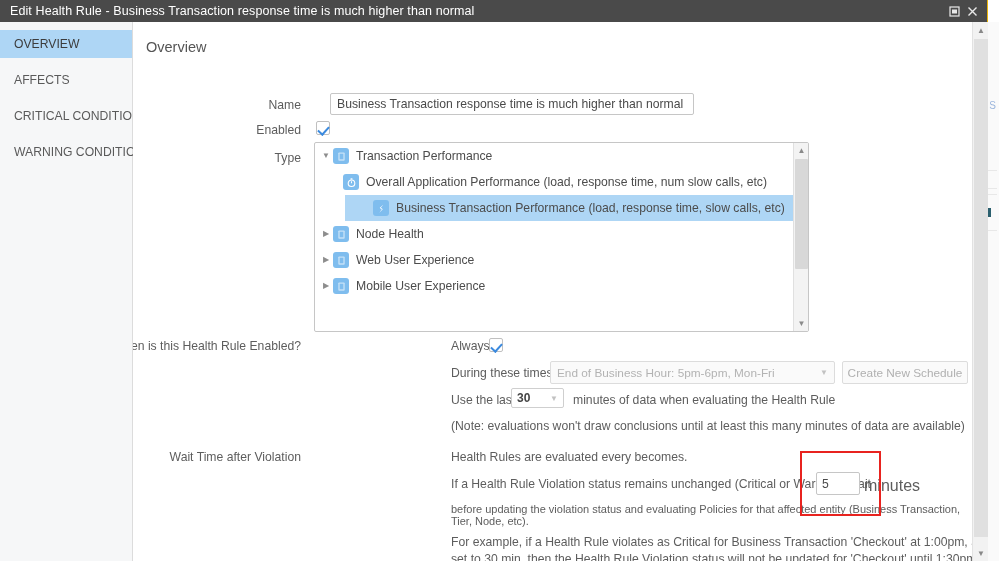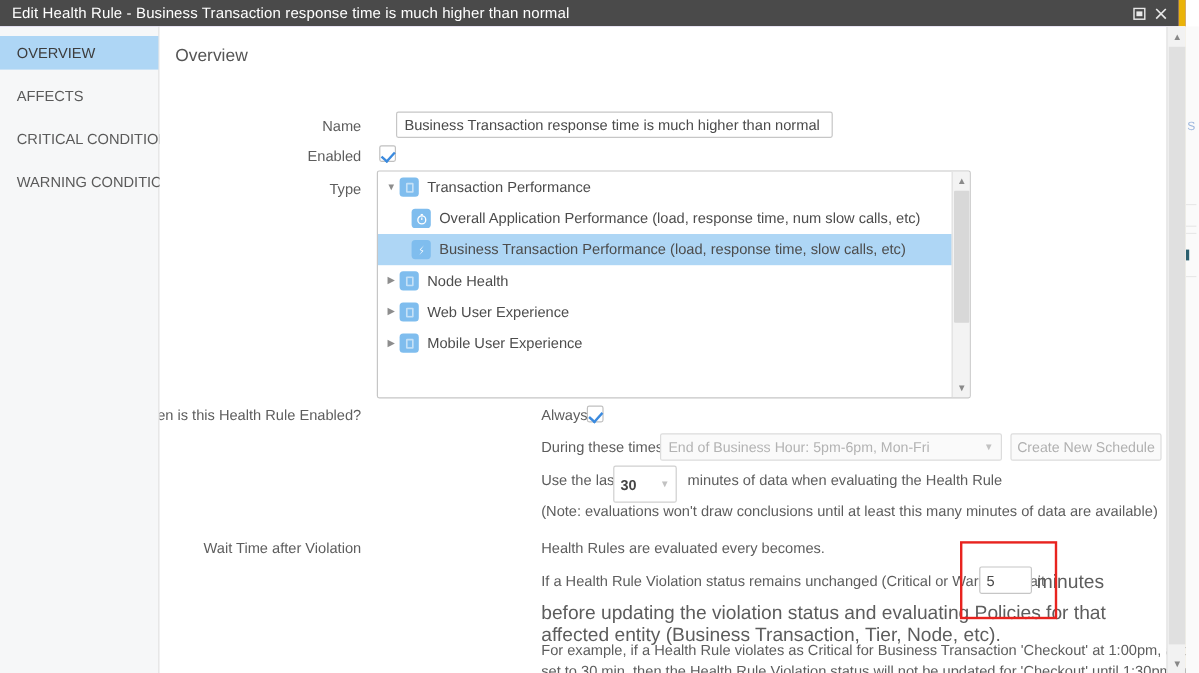--- a/index.html
+++ b/index.html
@@ -27,22 +27,22 @@
     position: absolute; right: 3px; font-size: 10px; color: #9cb6dd;
     font-family: "Liberation Sans", sans-serif;
   }
   .bg-tab {
     position: absolute; right: 8px; width: 3px; height: 9px; background: #2b5f6e;
   }
 
   
   #dialog {
     position: absolute; left: 0; top: 0; width: 988px; height: 561px;
-    background: #8b5cf6;
-    border-right: 6px solid #eab308;
+    background: #eab308;
+    border-right: 1px solid #eab308;
   }
 
   #titlebar {
     position: relative;
     height: 22px;
     background: #4a4a4a;
     color: #ffffff;
     display: flex; align-items: center;
     padding: 0 6px 0 10px;
   }
@@ -165,21 +165,21 @@
   }
   .tree-row {
     height: 26px;
     display: flex; align-items: center;
     font-size: 12.2px;
     color: #4c4c4c;
     white-space: nowrap;
     cursor: pointer;
     padding-left: 4px;
   }
-  .tree-row.selected { background: #aed6f5; }
+  .tree-row.selected { background: #aed6f5; margin-left: 30px; }
   .tree-row.lvl1 { padding-left: 28px; }
   .twisty {
     width: 14px; flex: 0 0 14px;
     font-size: 8px; color: #8d8d8d;
     text-align: center; line-height: 1;
   }
   .ticon {
     width: 16px; height: 16px; flex: 0 0 16px;
     margin-right: 7px;
     border-radius: 3px;
@@ -232,21 +232,21 @@
     border: 1px solid #dcdcdc; border-radius: 2px;
     background: #fafafa;
     display: flex; align-items: center; justify-content: center;
     font-size: 11.8px; color: #b0b0b0;
     cursor: default;
   }
 
   #uselast-label { position: absolute; left: 318px; top: 371px; font-size: 12.2px; color: #5d5d5d; }
   #minutes-select {
     position: absolute; left: 378px; top: 366px;
-    width: 53px; height: 31px;
+    width: 53px; height: 20px;
     border: 1px solid #cfcfcf; border-radius: 2px;
     background: #fff;
     display: flex; align-items: center;
     padding: 0 5px;
     font-size: 12px; color: #444; font-weight: bold;
     cursor: pointer;
   }
   #minutes-select .val { flex: 1; }
   #uselast-suffix { position: absolute; left: 440px; top: 371px; font-size: 12.2px; color: #5d5d5d; }
   #note-text { position: absolute; left: 318px; top: 397px; font-size: 12.2px; color: #5d5d5d; }
@@ -258,21 +258,21 @@
   #wait-input {
     position: absolute; left: 683px; top: 450px;
     width: 44px; height: 23px;
     border: 1px solid #c6c6c6; border-radius: 2px;
     padding: 0 5px;
     font-size: 12.2px; color: #4a4a4a;
     font-family: "Liberation Sans", sans-serif;
     background: #fff; outline: none;
   }
   #wait-line2b { position: absolute; left: 731px; top: 455px; font-size: 16px; color: #5d5d5d; }
-  #wait-line3 { position: absolute; left: 318px; top: 481px; font-size: 16px; color: #5d5d5d; }
+  #wait-line3 { position: absolute; left: 318px; top: 481px; font-size: 11px; color: #5d5d5d; }
 
   #highlight-box {
     position: absolute;
     left: 667px; top: 429px;
     width: 81px; height: 65px;
     border: 2px solid #e8231f;
     pointer-events: none;
   }
 
   #example-text {

